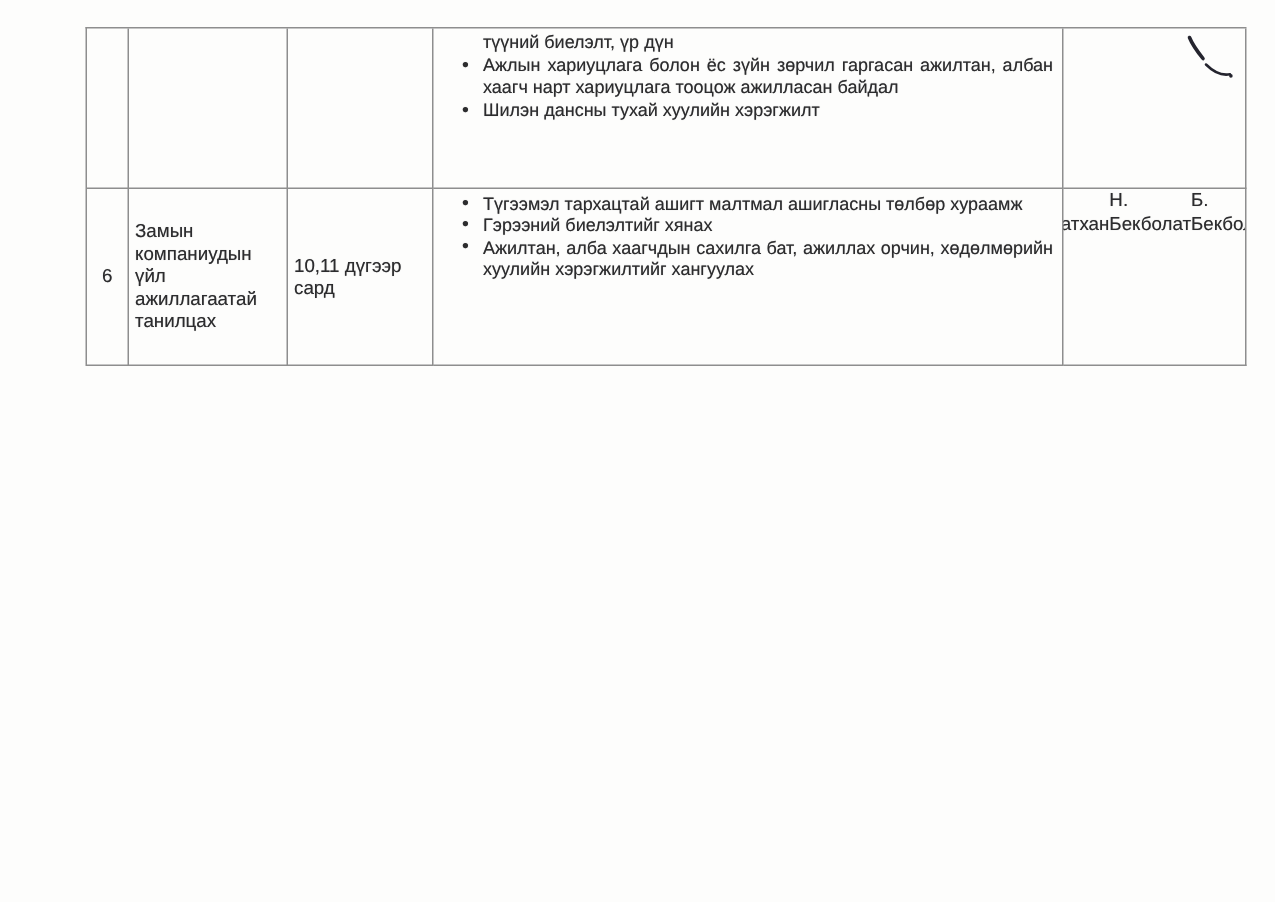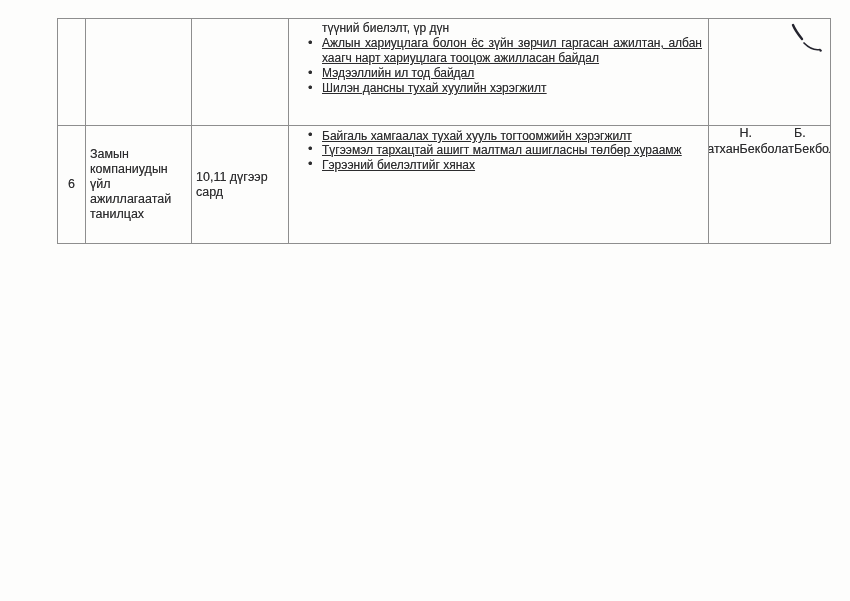--- a/index.html
+++ b/index.html
@@ -35,21 +35,21 @@
     text-align:left; font-size:12.5px; line-height:15px; padding:0 4px;
   }
   .num-cell { font-size:12.5px; }
 
   .activities-cell {
     font-size:12px; padding:2px 6px 0 0; text-align:justify;
     line-height:15px;
   }
   .activities-cell.r2 { line-height:14.4px; padding-top:3px; }
   .cont-line { padding-left:33px; text-align:left; }
-  .li { position:relative; padding-left:33px;text-decoration:underline; }
+  .li { position:relative; padding-left:33px; }
   .li::before {
     content:"\2022";
     position:absolute; left:19px; top:-1px;
     font-size:13px; color:#2c2c2e;
   }
 
   .names-cell {
     display:flex; flex-direction:row; justify-content:center;
     font-size:12.5px; line-height:15.6px; padding-left:23px;
   }
@@ -68,32 +68,31 @@
   </svg>
 
   <div class="doc-table">
 
     <div class="cell"></div>
     <div class="cell"></div>
     <div class="cell"></div>
     <div class="cell activities-cell r1">
       <div class="cont-line">түүний биелэлт, үр дүн</div>
       <div class="li">Ажлын хариуцлага болон ёс зүйн зөрчил гаргасан ажилтан, албан хаагч нарт хариуцлага тооцож ажилласан байдал</div>
-      <div class="li">Мэдээллийн ил тод байдал</div>
       <div class="li">Шилэн дансны тухай хуулийн хэрэгжилт</div>
     </div>
     <div class="cell"></div>
 
     <div class="cell center-cell num-cell">6</div>
     <div class="cell center-cell">Замын компаниудын үйл ажиллагаатай танилцах</div>
     <div class="cell center-cell">10,11 дүгээр сард</div>
     <div class="cell activities-cell r2">
-      <div class="li">Байгаль хамгаалах тухай хууль тогтоомжийн хэрэгжилт</div>
       <div class="li">Түгээмэл тархацтай ашигт малтмал ашигласны төлбөр хураамж</div>
       <div class="li">Гэрээний биелэлтийг хянах</div>
+      <div class="li">Ажилтан, алба хаагчдын сахилга бат, ажиллах орчин, хөдөлмөрийн хуулийн хэрэгжилтийг хангуулах</div>
     </div>
     <div class="cell names-cell">
       <div>Б. Лазатхан</div>
       <div>Н. Бекболат</div>
       <div>Б. Бекболат</div>
       <div>М. Бат-очир</div>
     </div>
 
   </div>
 </div>

